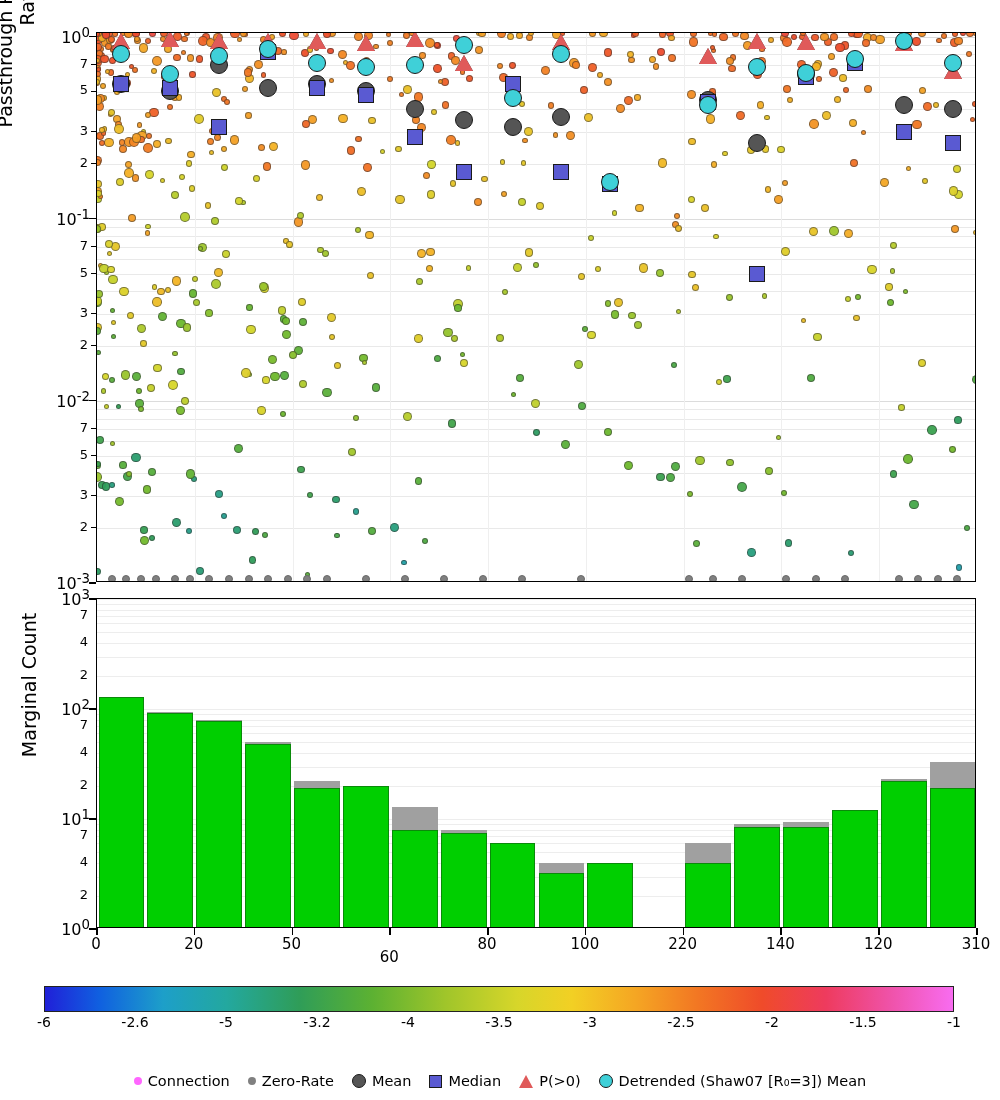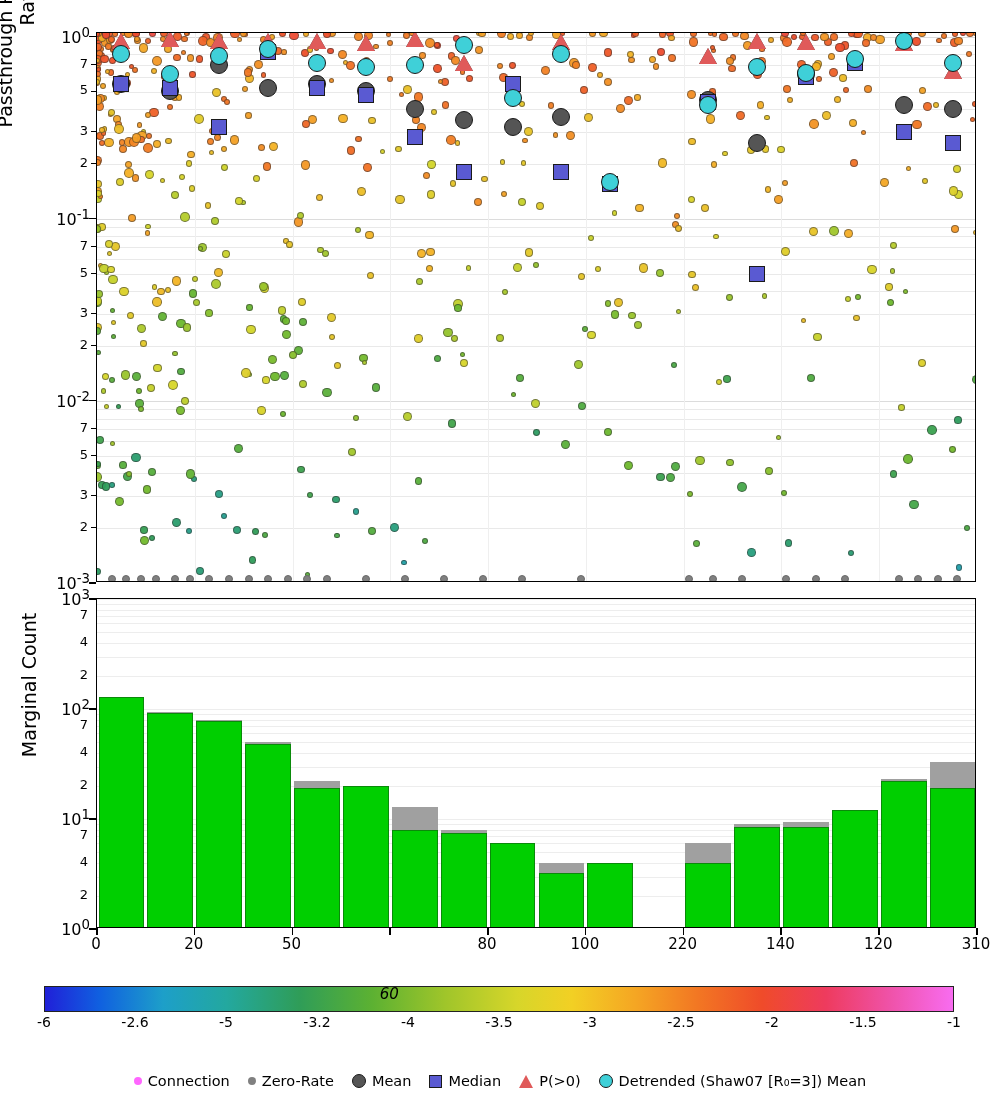--- a/index.html
+++ b/index.html
@@ -970,21 +970,21 @@
     <div class="abs" style="left: 44px; width: 44px; top: 633.773px; font-size: 13px; text-align: right;">4</div>
     <div class="abs" style="left: 44px; width: 44px; top: 827.039px; font-size: 13px; text-align: right;">7</div>
     <div class="abs" style="left: 44px; width: 44px; top: 717.039px; font-size: 13px; text-align: right;">7</div>
     <div class="abs" style="left: 44px; width: 44px; top: 607.039px; font-size: 13px; text-align: right;">7</div>
     <div class="abs xtick" style="left: 71px; width: 50px; top: 935px;">0</div>
     <div class="tickmark" style="left: 96px; top: 928px; width: 1.5px; height: 7px;"></div>
     <div class="abs xtick" style="left: 168.778px; width: 50px; top: 935px;">20</div>
     <div class="tickmark" style="left: 193.8px; top: 928px; width: 1.5px; height: 7px;"></div>
     <div class="abs xtick" style="left: 266.556px; width: 50px; top: 935px;">50</div>
     <div class="tickmark" style="left: 291.6px; top: 928px; width: 1.5px; height: 7px;"></div>
-    <div class="abs xtick" style="left: 364.333px; width: 50px; top: 985px; font-style: italic;">60</div>
+    <div class="abs xtick" style="left: 364.333px; width: 50px; top: 948px;">60</div>
     <div class="tickmark" style="left: 389.3px; top: 928px; width: 1.5px; height: 7px;"></div>
     <div class="abs xtick" style="left: 462.111px; width: 50px; top: 935px;">80</div>
     <div class="tickmark" style="left: 487.1px; top: 928px; width: 1.5px; height: 7px;"></div>
     <div class="abs xtick" style="left: 559.889px; width: 50px; top: 935px;">100</div>
     <div class="tickmark" style="left: 584.9px; top: 928px; width: 1.5px; height: 7px;"></div>
     <div class="abs xtick" style="left: 657.667px; width: 50px; top: 935px;">220</div>
     <div class="tickmark" style="left: 682.7px; top: 928px; width: 1.5px; height: 7px;"></div>
     <div class="abs xtick" style="left: 755.444px; width: 50px; top: 935px;">140</div>
     <div class="tickmark" style="left: 780.4px; top: 928px; width: 1.5px; height: 7px;"></div>
     <div class="abs xtick" style="left: 853.222px; width: 50px; top: 935px;">120</div>

